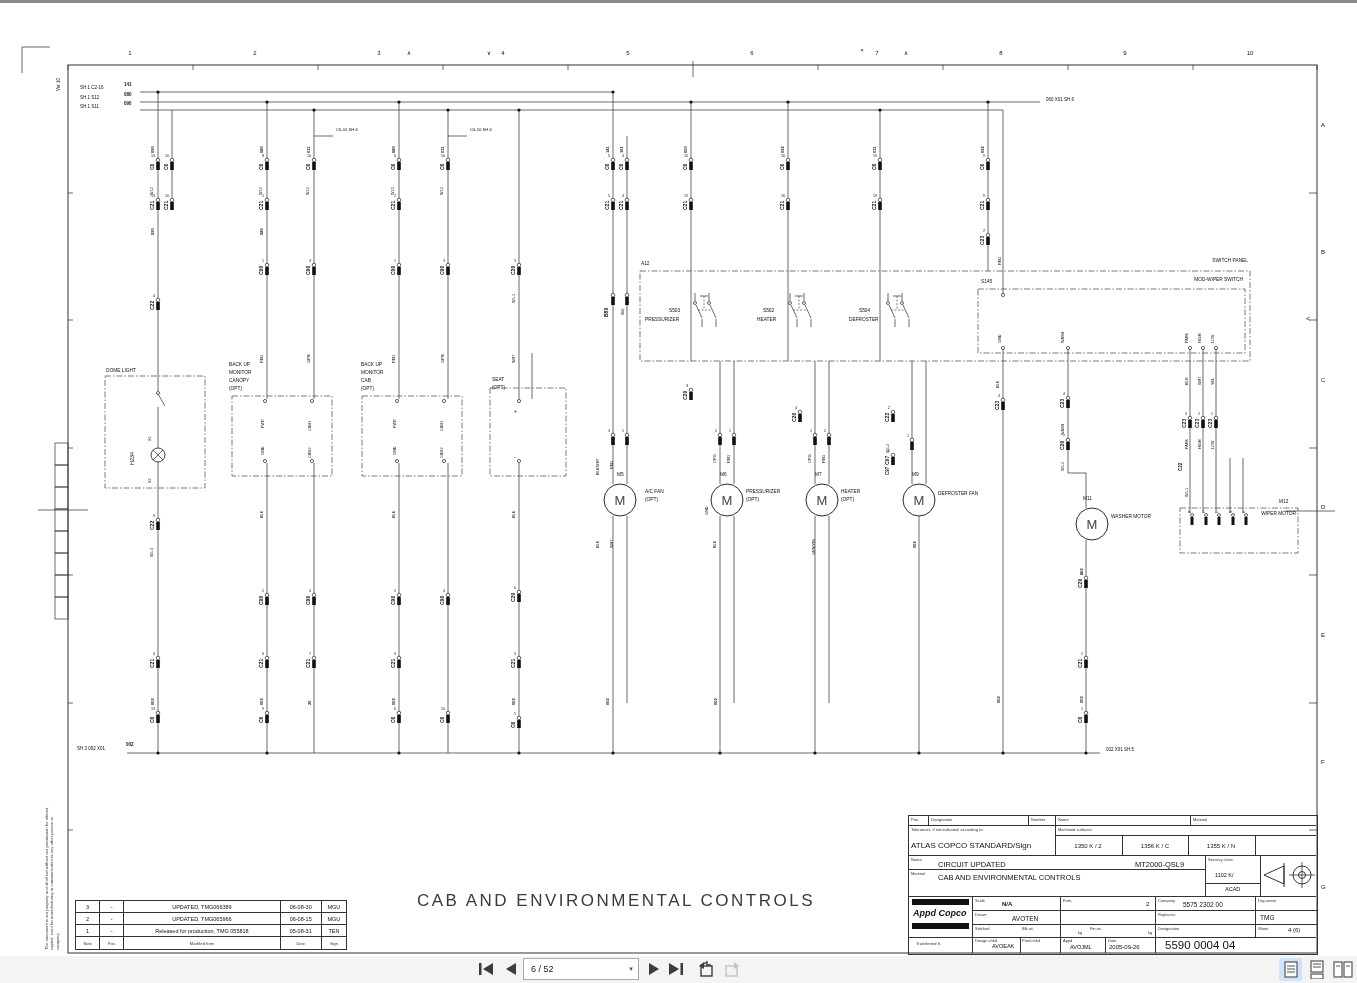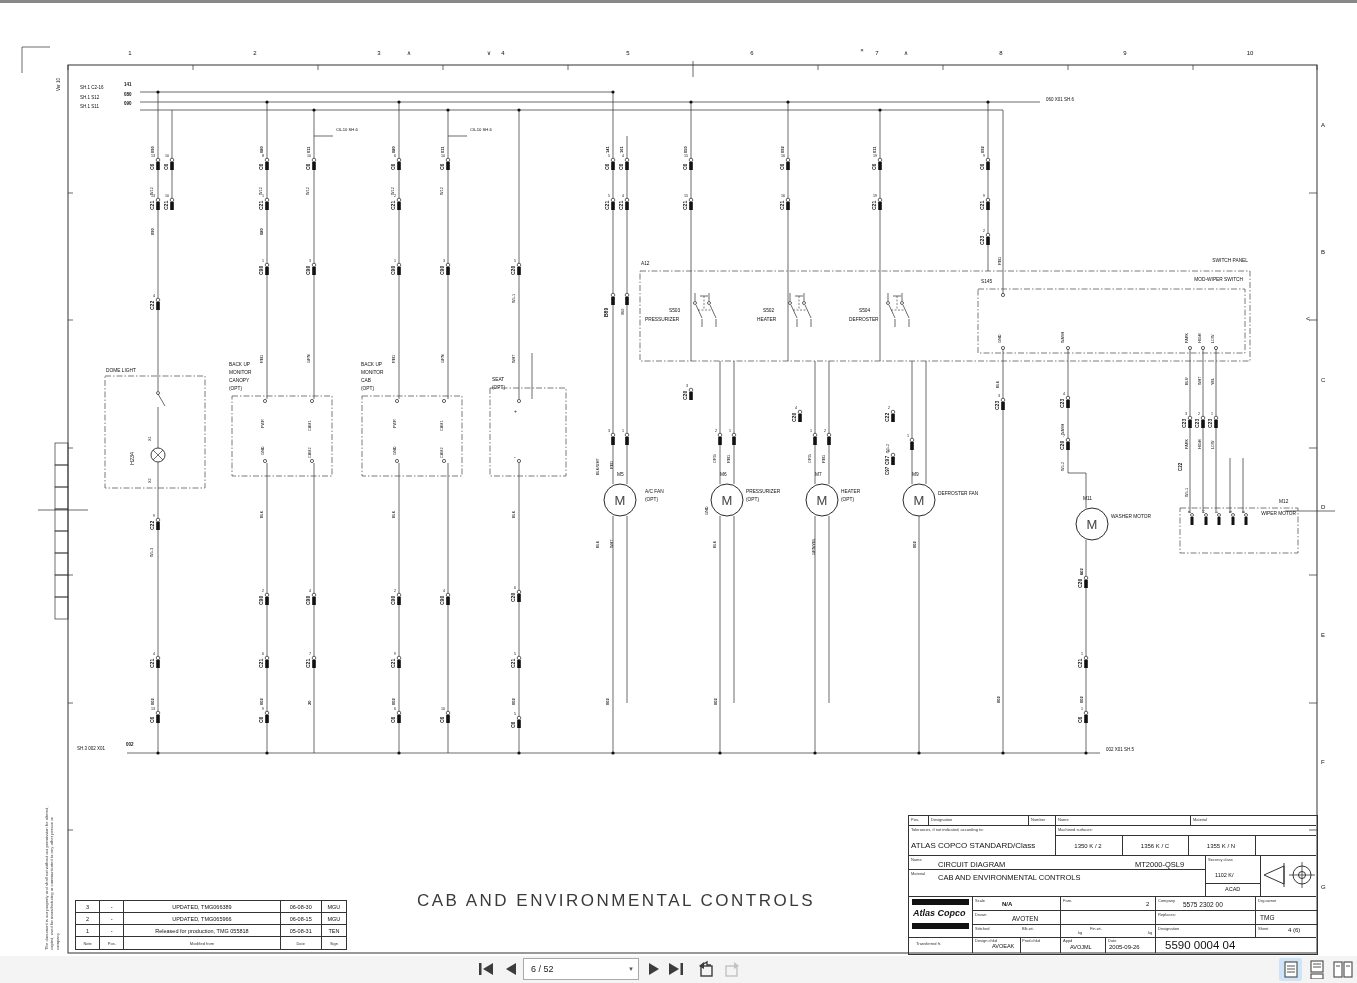--- a/index.html
+++ b/index.html
@@ -720,26 +720,26 @@
       <div class="tbline" style="left: 1060px; top: 934px; width: 0.8px; height: 16px;"></div>
       <div class="tbline" style="left: 1105px; top: 934px; width: 0.8px; height: 16px;"></div>
       <div class="tbline" style="left: 1155px; top: 934px; width: 0.8px; height: 16px;"></div>
       <span class="tb tblab" style="left: 911px; top: 814px; font-size: 4px;">Pos.</span>
       <span class="tb tblab" style="left: 931px; top: 814px; font-size: 4px;">Designation</span>
       <span class="tb tblab" style="left: 1031px; top: 814px; font-size: 4px;">Number</span>
       <span class="tb tblab" style="left: 1058px; top: 814px; font-size: 4px;">Name</span>
       <span class="tb tblab" style="left: 1193px; top: 814px; font-size: 4px;">Material</span>
       <span class="tb tblab" style="left: 911px; top: 824px; font-size: 4px;">Tolerances, if not indicated, according to:</span>
       <span class="tb tblab" style="left: 1058px; top: 824px; font-size: 4px;">Machined surfaces:</span>
-      <span class="tb" style="left: 911px; top: 838px; font-size: 8px;">ATLAS COPCO STANDARD/Class</span>
+      <span class="tb" style="left: 911px; top: 838px; font-size: 8px;">ATLAS COPCO STANDARD/Sign</span>
       <span class="tb" style="left: 1088px; top: 840px; font-size: 6px; transform: translateX(-50%);">1350 K / 2</span>
       <span class="tb" style="left: 1155px; top: 840px; font-size: 6px; transform: translateX(-50%);">1356 K / C</span>
       <span class="tb" style="left: 1221px; top: 840px; font-size: 6px; transform: translateX(-50%);">1355 K / N</span>
       <span class="tb tblab" style="left: 911px; top: 854px; font-size: 4px;">Name</span>
-      <span class="tb" style="left: 938px; top: 857px; font-size: 7.5px;">CIRCUIT DIAGRAM</span>
+      <span class="tb" style="left: 938px; top: 857px; font-size: 7.5px;">CIRCUIT UPDATED</span>
       <span class="tb" style="left: 1135px; top: 857px; font-size: 7.5px;">MT2000-QSL9</span>
       <span class="tb tblab" style="left: 1208px; top: 854px; font-size: 4px;">Secrecy class</span>
       <span class="tb" style="left: 1215px; top: 869px; font-size: 5.5px;">1102 K/</span>
       <span class="tb" style="left: 1225px; top: 883px; font-size: 5.5px;">ACAD</span>
       <span class="tb tblab" style="left: 911px; top: 868px; font-size: 4px;">Material</span>
       <span class="tb" style="left: 938px; top: 870px; font-size: 7.5px;">CAB AND ENVIRONMENTAL CONTROLS</span>
       <span class="tb tblab" style="left: 975px; top: 895px; font-size: 4px;">Scale</span>
       <span class="tb" style="left: 1002px; top: 898px; font-size: 6px; font-weight: bold;">N/A</span>
       <span class="tb tblab" style="left: 1063px; top: 895px; font-size: 4px;">Fam.</span>
       <span class="tb" style="left: 1146px; top: 898px; font-size: 6px;">2</span>
@@ -762,21 +762,21 @@
       <span class="tb tblab" style="left: 975px; top: 935px; font-size: 4px;">Design chkd</span>
       <span class="tb" style="left: 992px; top: 940px; font-size: 5.5px;">AVOEAK</span>
       <span class="tb tblab" style="left: 1022px; top: 935px; font-size: 4px;">Prod.chkd</span>
       <span class="tb tblab" style="left: 1063px; top: 935px; font-size: 4px;">Appd</span>
       <span class="tb" style="left: 1070px; top: 941px; font-size: 5.5px;">AVOJML</span>
       <span class="tb tblab" style="left: 1108px; top: 935px; font-size: 4px;">Date</span>
       <span class="tb" style="left: 1109px; top: 941px; font-size: 6px;">2005-09-26</span>
       <span class="tb" style="left: 1165px; top: 936px; font-size: 11.5px;">5590 0004 04</span>
     </div>
   <div id="logo-bar1" style="top:896px"></div>
-  <div id="logo-text">Atlas Copco</div>
+  <div id="logo-text">Appd Copco</div>
   <div id="logo-bar2" style="top:920px"></div>
   <svg width="60" height="42" style="position:absolute;left:1258px;top:852px">
     <polygon points="6,20 26,11 26,29" fill="none" stroke="#333" stroke-width="1"></polygon>
     <line x1="26" y1="8" x2="26" y2="32" stroke="#333" stroke-width="1"></line>
     <circle cx="44" cy="20" r="9" fill="none" stroke="#333" stroke-width="1"></circle>
     <circle cx="44" cy="20" r="3.5" fill="none" stroke="#333" stroke-width="1"></circle>
     <line x1="31" y1="20" x2="57" y2="20" stroke="#333" stroke-width="0.8"></line>
     <line x1="44" y1="7" x2="44" y2="33" stroke="#333" stroke-width="0.8"></line>
   </svg>
 </div>

